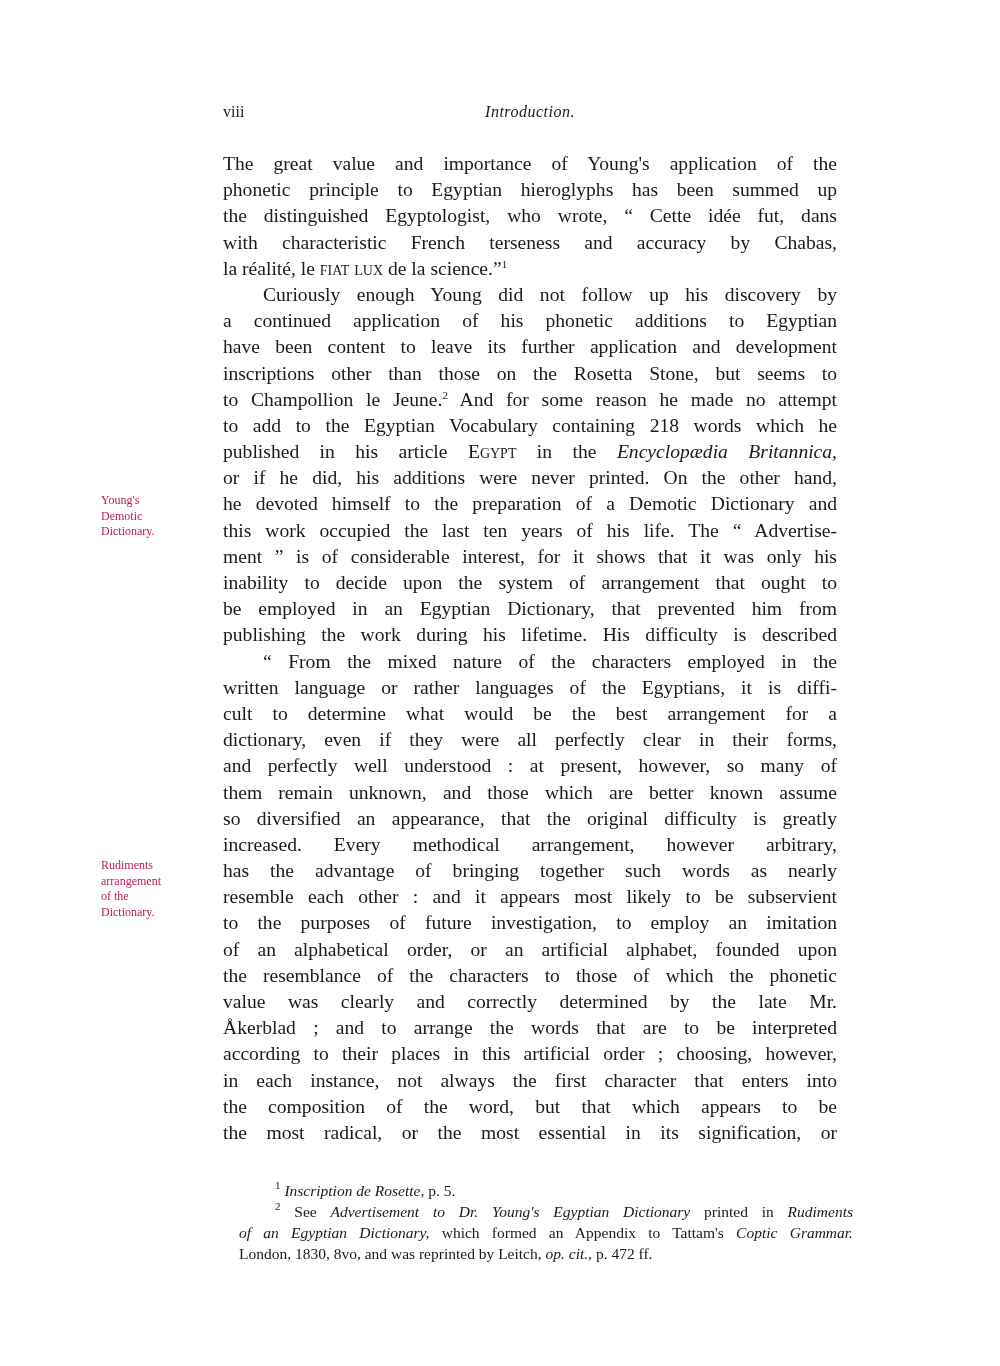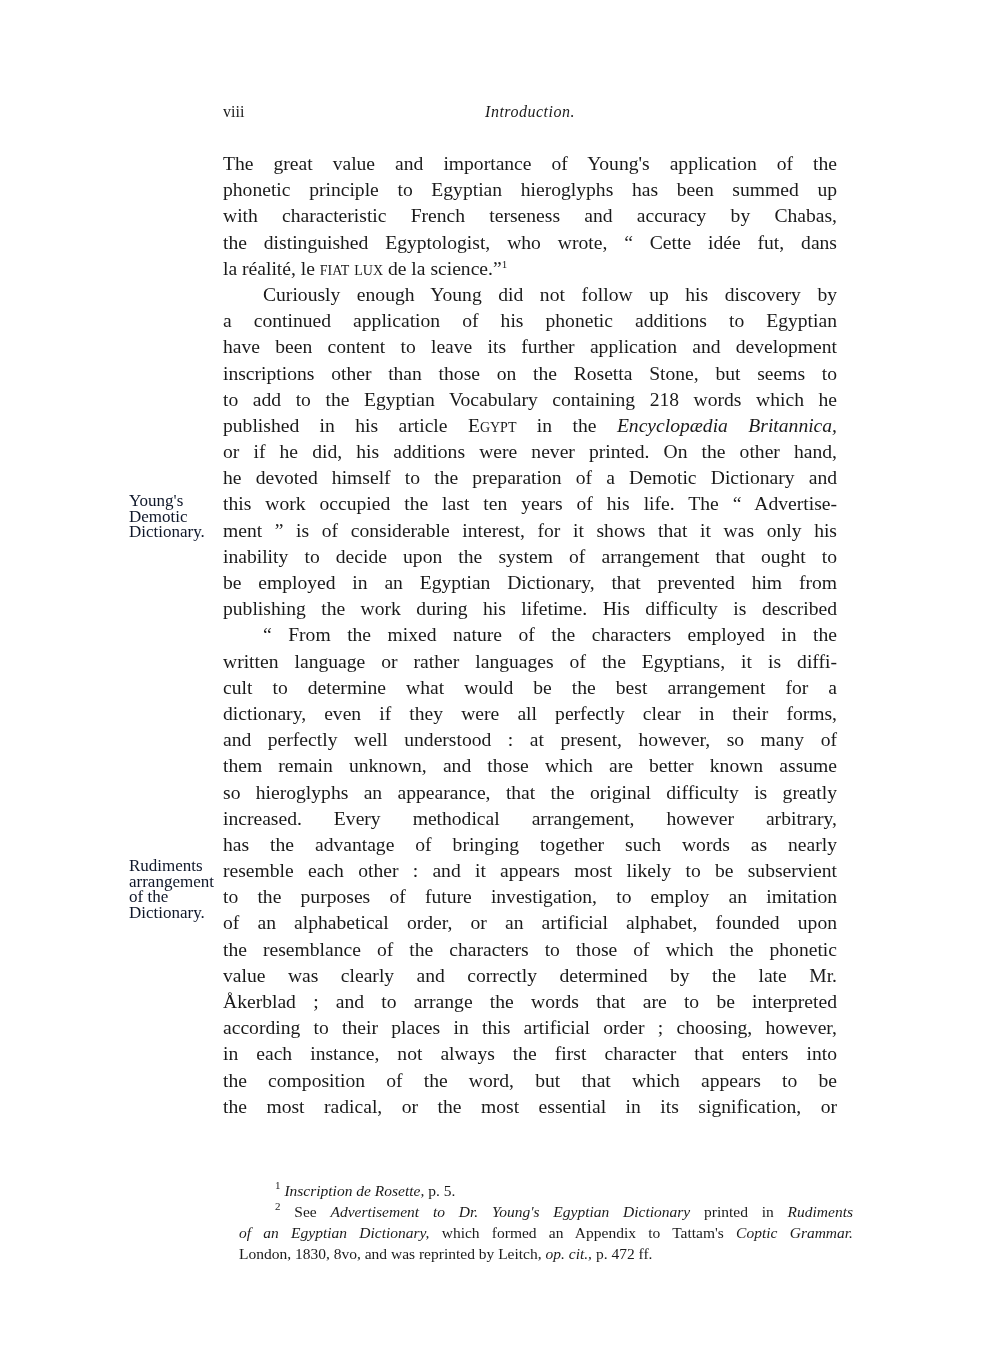--- a/index.html
+++ b/index.html
@@ -69,25 +69,25 @@
     font-variant: small-caps;
   }
   sup {
     font-size: 11px;
     line-height: 0;
     vertical-align: 7px;
   }
   .it { font-style: italic; }
   .marginal {
     position: absolute;
-    left: 129px;
+    left: 101px;
     width: 100px;
-    font-size: 17px;
+    font-size: 12px;
     line-height: 15.5px;
-    color: #0f172a;
+    color: #be185d;
   }
   .footnotes {
     position: absolute;
     left: 239px;
     top: 1180px;
     width: 614px;
     font-size: 15.5px;
     line-height: 21px;
   }
   .fn-line {
@@ -121,49 +121,50 @@
     <div>arrangement</div>
     <div>of the</div>
     <div>Dictionary.</div>
   </div>
 
   <div class="body-text">
 
     <div>
       <span class="line">The great value and importance of Young's application of the</span>
       <span class="line">phonetic principle to Egyptian hieroglyphs has been summed up</span>
+      <span class="line">the distinguished Egyptologist, who wrote, “ Cette idée fut, dans</span>
       <span class="line">with characteristic French terseness and accuracy by Chabas,</span>
-      <span class="line">the distinguished Egyptologist, who wrote, “ Cette idée fut, dans</span>
       <span class="line last"><span>la réalité, le </span><span class="sc">fiat lux</span><span> de la science.”</span><sup>1</sup></span>
     </div>
 
     <div>
       <span class="line indent">Curiously enough Young did not follow up his discovery by</span>
       <span class="line">a continued application of his phonetic additions to Egyptian</span>
       <span class="line">have been content to leave its further application and development</span>
       <span class="line">inscriptions other than those on the Rosetta Stone, but seems to</span>
+      <span class="line"><span>to Champollion le Jeune.</span><sup>2</sup><span>  And for some reason he made no attempt</span></span>
       <span class="line">to add to the Egyptian Vocabulary containing 218 words which he</span>
       <span class="line"><span>published in his article </span><span class="sc">Egypt</span><span> in the </span><span class="it">Encyclopædia Britannica,</span></span>
       <span class="line">or if he did, his additions were never printed.  On the other hand,</span>
       <span class="line">he devoted himself to the preparation of a Demotic Dictionary and</span>
       <span class="line">this work occupied the last ten years of his life.  The “ Advertise-</span>
       <span class="line">ment ” is of considerable interest, for it shows that it was only his</span>
       <span class="line">inability to decide upon the system of arrangement that ought to</span>
       <span class="line">be employed in an Egyptian Dictionary, that prevented him from</span>
       <span class="line">publishing the work during his lifetime.  His difficulty is described</span>
     </div>
 
     <div>
       <span class="line indent">“ From the mixed nature of the characters employed in the</span>
       <span class="line">written language or rather languages of the Egyptians, it is diffi-</span>
       <span class="line">cult to determine what would be the best arrangement for a</span>
       <span class="line">dictionary, even if they were all perfectly clear in their forms,</span>
       <span class="line">and perfectly well understood : at present, however, so many of</span>
       <span class="line">them remain unknown, and those which are better known assume</span>
-      <span class="line">so hieroglyphs an appearance, that the original difficulty is greatly</span>
+      <span class="line">so diversified an appearance, that the original difficulty is greatly</span>
       <span class="line">increased.  Every methodical arrangement, however arbitrary,</span>
       <span class="line">has the advantage of bringing together such words as nearly</span>
       <span class="line">resemble each other :  and it appears most likely to be subservient</span>
       <span class="line">to the purposes of future investigation, to employ an imitation</span>
       <span class="line">of an alphabetical order, or an artificial alphabet, founded upon</span>
       <span class="line">the resemblance of the characters to those of which the phonetic</span>
       <span class="line">value was clearly and correctly determined by the late Mr.</span>
       <span class="line">Åkerblad ; and to arrange the words that are to be interpreted</span>
       <span class="line">according to their places in this artificial order ;  choosing, however,</span>
       <span class="line">in each instance, not always the first character that enters into</span>

